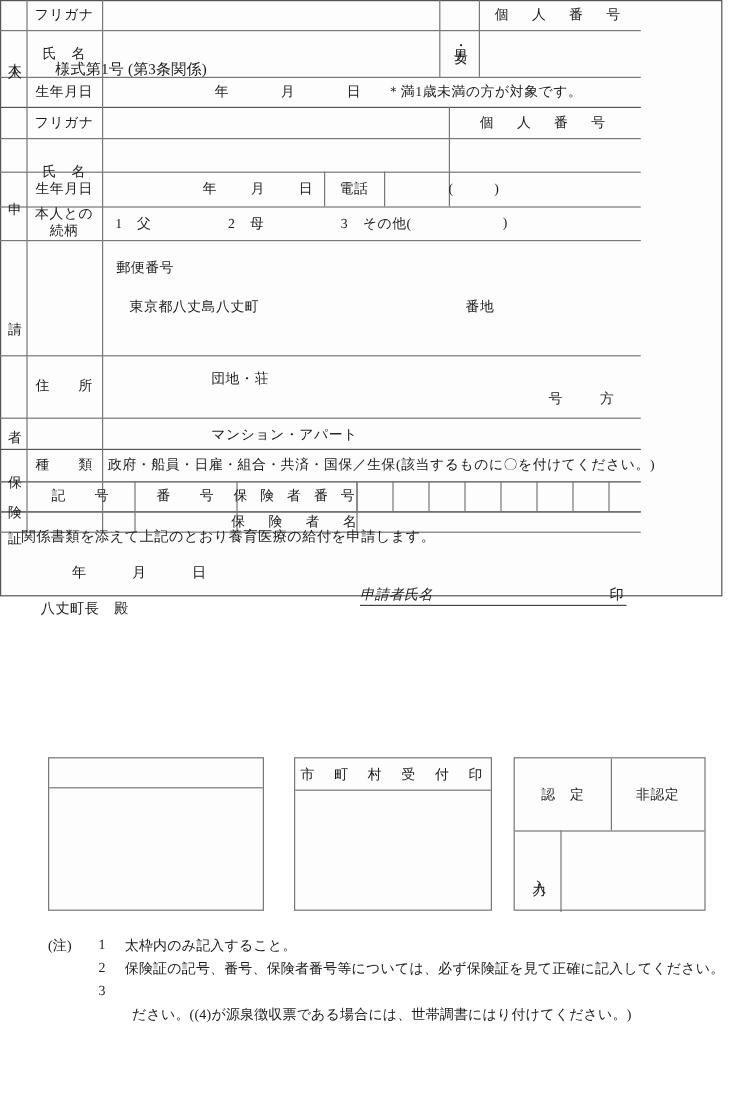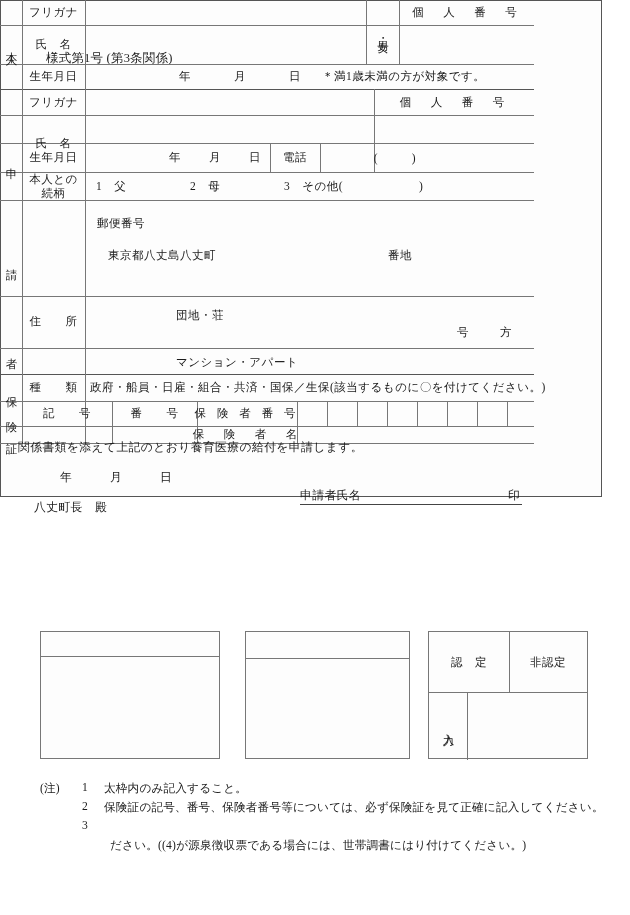--- a/index.html
+++ b/index.html
@@ -225,33 +225,34 @@
     <div class="cell" style="left:22px; top:426px; width:90px; height:17px;"></div>
     <div class="cell" style="left:112px; top:426px; width:85px; height:17px;"></div>
     <div class="cell cc wide" style="left:197px; top:426px; width:100px; height:17px;">保　険　者　名</div>
     <div class="cell" style="left:297px; top:426px; width:237px; height:17px;"></div>
 
     <div class="decl" style="left:18px; top:440px;">関係書類を添えて上記のとおり養育医療の給付を申請します。</div>
     <div class="decl" style="left:60px; top:470px;">年</div>
     <div class="decl" style="left:110px; top:470px;">月</div>
     <div class="decl" style="left:160px; top:470px;">日</div>
 
-    <div class="decl" style="left:300px; top:488px;">申請者氏名</div>
+    <div class="decl" style="left:300px; top:488px;font-style:italic;">申請者氏名</div>
     <div class="sigline" style="left:300px; top:503px; width:222px;"></div>
     <div class="decl" style="left:508px; top:488px;">印</div>
     <div class="decl" style="left:34px; top:500px;">八丈町長　殿</div>
   </div>
 
   <div class="bbox" style="left:40px; top:631px; width:180px; height:128px;">
     <div class="ln h" style="top:24px; width:178px; background:#777;"></div>
     <div class="cell cc" style="left:0; top:0; width:178px; height:24px;"></div>
   </div>
 
   <div class="bbox" style="left:245px; top:631px; width:165px; height:128px;">
     <div class="ln h" style="top:26px; width:163px; background:#777;"></div>
+    <div class="cell cc" style="left:0; top:0; width:163px; height:26px; letter-spacing:2.5px;">市　町　村　受　付　印</div>
   </div>
 
   <div class="bbox" style="left:428px; top:631px; width:160px; height:128px;">
     <div class="ln h" style="top:60px; width:158px; background:#777;"></div>
     <div class="ln v" style="left:80px; top:0; height:60px; background:#777;"></div>
     <div class="ln v" style="left:38px; top:60px; height:68px; background:#777;"></div>
     <div class="cell cc" style="left:0; top:0; width:80px; height:60px;">認　定</div>
     <div class="cell cc" style="left:80px; top:0; width:78px; height:60px;">非認定</div>
     <div class="cell cc vert" style="left:0; top:60px; width:38px; height:68px;">入力</div>
     <div class="cell" style="left:38px; top:60px; width:120px; height:68px;"></div>

